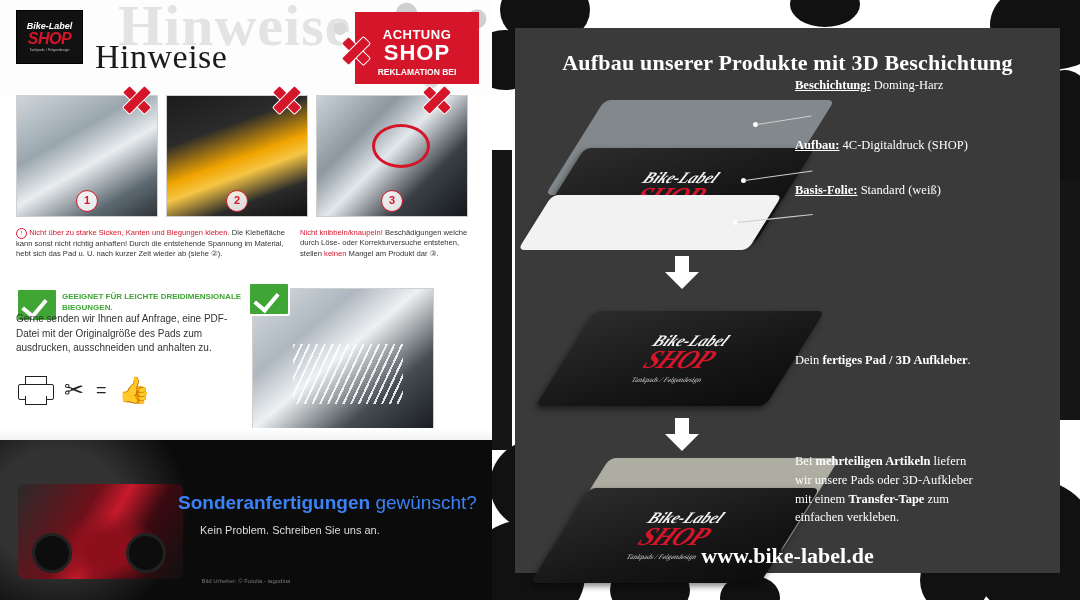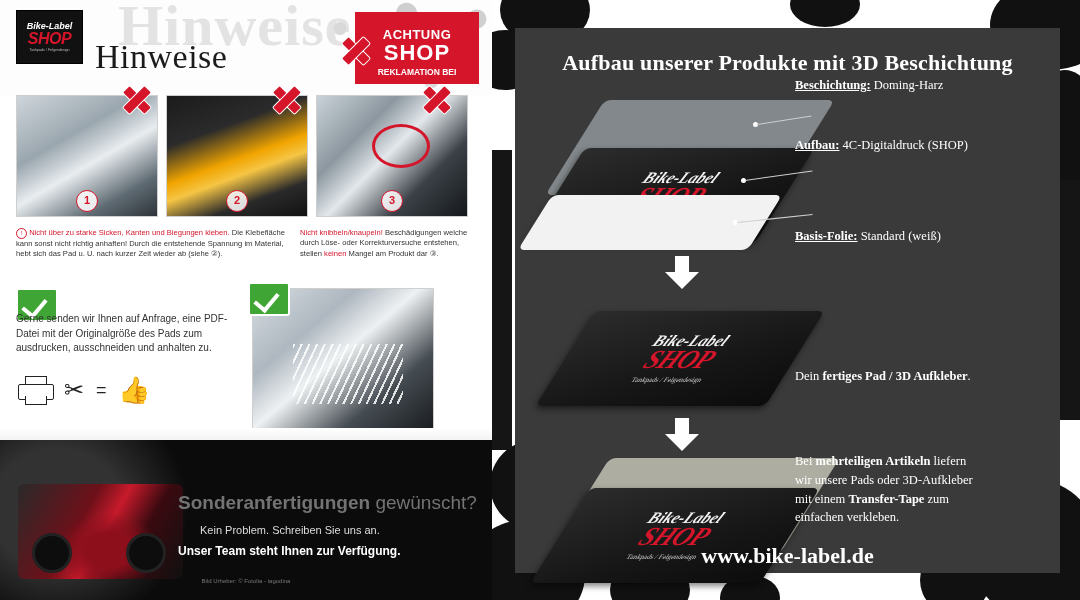--- a/index.html
+++ b/index.html
@@ -168,21 +168,21 @@
     position:absolute;left:18px;top:44px;width:165px;height:95px;
     background:
       radial-gradient(ellipse at 55% 70%, #8d0f1c 0 18%, transparent 40%),
       linear-gradient(120deg, #2a2a2a 0%, #6e1019 38%, #c71a2b 52%, #3a0a10 70%, #101010 100%);
     border-radius:6px;
     filter:blur(0.3px);
   }
   .moto-wheel{position:absolute;bottom:6px;width:34px;height:34px;border-radius:50%;background:#0d0d0d;border:3px solid #222;}
   .mw1{left:14px;}
   .mw2{left:108px;}
-  .band-t1{position:absolute;left:178px;top:52px;font-size:19px;color:#737373;}
+  .band-t1{position:absolute;left:178px;top:52px;font-size:19px;color:#3b82f6;}
   .band-t1 b{font-weight:bold;}
   .band-t2{position:absolute;left:200px;top:84px;font-size:11px;color:#ddd;}
   .band-t3{position:absolute;left:178px;top:104px;font-size:12px;color:#fff;font-weight:bold;}
   .credit{position:absolute;left:0;top:578px;width:492px;text-align:center;font-size:6px;color:#777;}
 
   .sheet-fold{
     position:absolute;left:0;top:428px;width:492px;height:16px;
     background:linear-gradient(#ffffff,#efefef);
   }
 
@@ -281,40 +281,40 @@
         <div class="dot" style="left:198px;top:120px;"></div>
         <div class="leader" style="left:202px;top:122px;width:76px;transform:rotate(-6deg);transform-origin:left;"></div>
       </div>
 
       <div class="r-label" style="left:280px;top:50px;">
         <b class="ul">Beschichtung:</b><span> Doming-Harz</span>
       </div>
       <div class="r-label" style="left:280px;top:110px;">
         <b class="ul">Aufbau:</b><span> 4C-Digitaldruck (SHOP)</span>
       </div>
-      <div class="r-label" style="left:280px;top:155px;margin-top:46px;">
+      <div class="r-label" style="left:280px;top:155px;">
         <b class="ul">Basis-Folie:</b><span> Standard (weiß)</span>
       </div>
 
       <div class="arrow" style="left:150px;top:228px;">
         <div class="stem"></div>
           <div class="head"></div>
       </div>
 
       <div class="layer-group lg2">
         <div class="pad pad-black" style="left:20px;top:5px;">
           <div class="pad-label">
             <span class="pl-bike">Bike-Label</span>
             <span class="pl-shop">SHOP</span>
             <span class="pl-sub">Tankpads / Felgendesign</span>
           </div>
         </div>
       </div>
 
-      <div class="r-label" style="left:280px;top:325px;margin-top:16px;">
+      <div class="r-label" style="left:280px;top:325px;">
         <span>Dein </span><b>fertiges Pad / 3D Aufkleber</b><span>.</span>
       </div>
 
       <div class="arrow" style="left:150px;top:390px;">
         <div class="stem"></div>
           <div class="head"></div>
       </div>
 
       <div class="layer-group lg3">
         <div class="pad pad-tape" style="left:35px;top:0px;"></div>
@@ -404,20 +404,21 @@
     </div>
 
     <div class="note-col note-right">
       <span class="note-red">Nicht knibbeln/knaupeln!</span>
       <span>Beschädigungen welche durch Löse- oder Korrekturversuche entstehen, stellen</span>
       <span class="note-red">keinen</span>
       <span>Mangel am Produkt dar ③.</span>
     </div>
 
     <div class="ok-badge" style="left:16px;top:288px;"></div>
+    <div class="green-head">GEEIGNET FÜR LEICHTE DREIDIMENSIONALE BIEGUNGEN.</div>
     <div class="green-body">Gerne senden wir Ihnen auf Anfrage, eine PDF-Datei mit der Originalgröße des Pads zum ausdrucken, ausschneiden und anhalten zu.</div>
 
     <div class="icon-row">
       <span class="printer">
         <span class="top"></span>
           <span class="body"></span>
           <span class="out"></span>
       </span>
       <span class="scissors">✂</span>
       <span class="eq">=</span>
@@ -433,19 +434,18 @@
 
     <div class="band">
       <div class="moto">
         <div class="moto-wheel mw1"></div>
         <div class="moto-wheel mw2"></div>
       </div>
       <div class="band-t1">
         <b>Sonderanfertigungen</b><span> gewünscht?</span>
       </div>
       <div class="band-t2">Kein Problem. Schreiben Sie uns an.</div>
-      <div class="band-t3">Unser Team steht Ihnen zur Verfügung.</div>
     </div>
 
     <div class="credit">Bild Urheber: © Fotolia - iagodina</div>
   </div>
 
 </div>
 
 </body></html>

